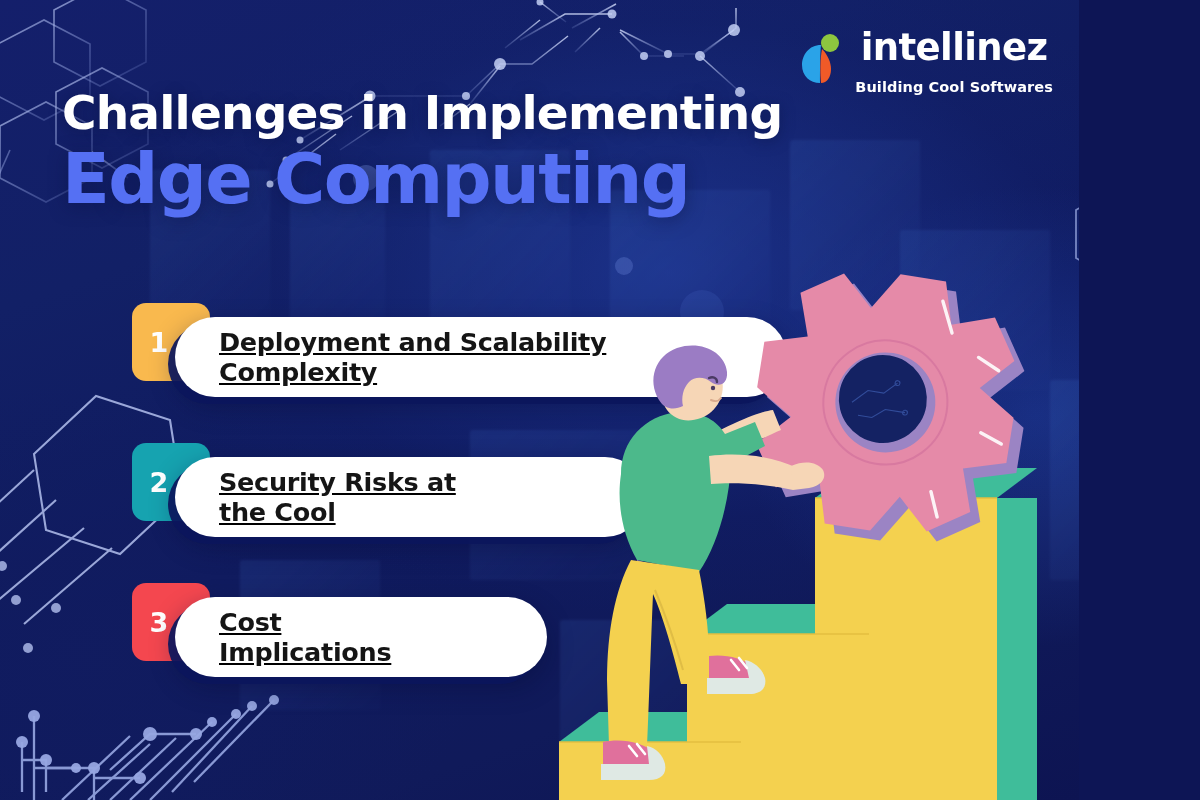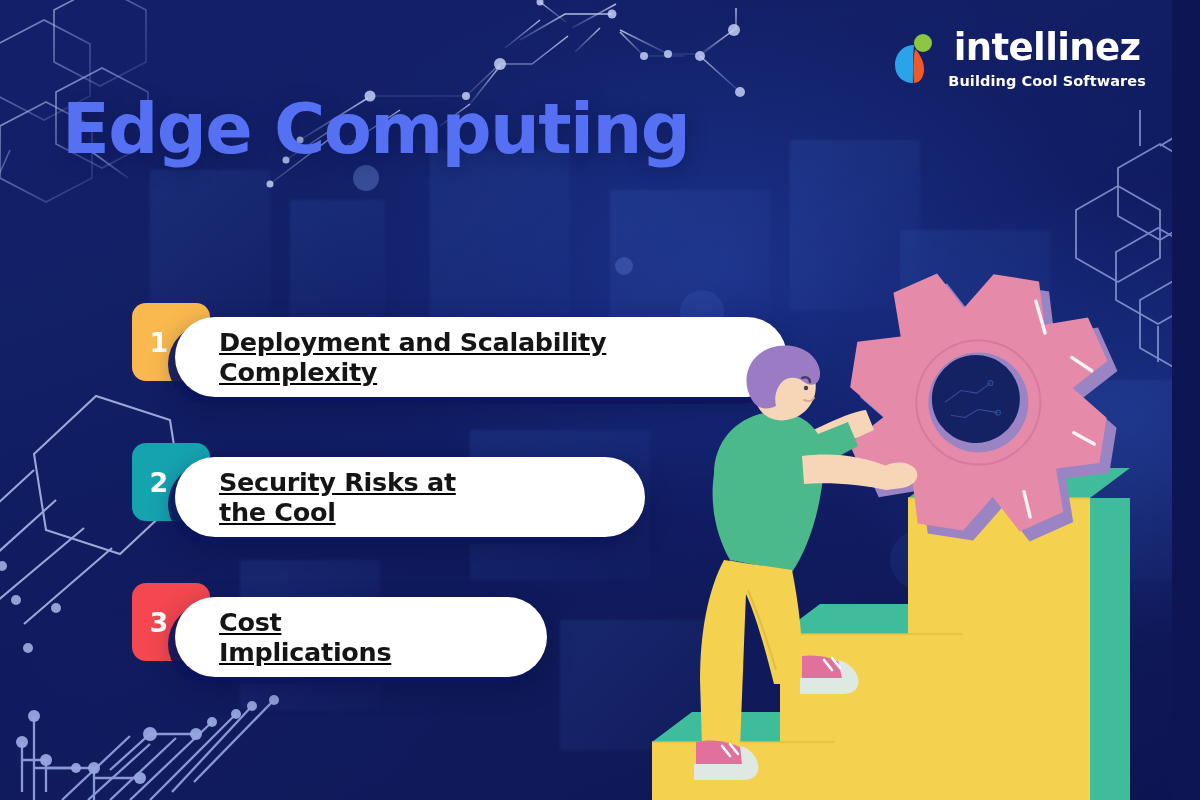--- a/index.html
+++ b/index.html
@@ -5,21 +5,21 @@
   * { margin:0; padding:0; box-sizing:border-box; }
   html, body { width:1200px; height:800px; }
   body {
     font-family: "Liberation Sans", sans-serif;
     background:#0d1555;
     overflow:hidden;
   }
 
   #canvas {
     position:relative;
-    width:1172px; height:800px;
+    width:1079px; height:800px;
     overflow:hidden;
     background:
       radial-gradient(ellipse 680px 430px at 62% 34%, rgba(36,66,170,0.55) 0%, rgba(20,36,120,0.18) 58%, rgba(13,21,85,0) 80%),
       radial-gradient(ellipse 420px 320px at 96% 52%, rgba(40,80,190,0.42) 0%, rgba(13,21,85,0) 72%),
       radial-gradient(ellipse 520px 360px at 8% 82%, rgba(17,28,96,0.9) 0%, rgba(13,21,85,0) 75%),
       linear-gradient(160deg, #141f6b 0%, #122066 26%, #0f1a5e 55%, #101a5a 78%, #0d1452 100%);
   }
 
   
   .bgsvg { position:absolute; inset:0; width:1200px; height:800px; pointer-events:none; }
@@ -30,21 +30,21 @@
   
   #logo { position:absolute; right:26px; top:30px; display:flex; align-items:flex-start; gap:9px; }
   #logo .mark { width:46px; height:52px; margin-top:3px; }
   #logo .words { display:flex; flex-direction:column; align-items:center; }
   #logo .brand {
     color:#ffffff; font-size:37px; font-weight:700; letter-spacing:-0.6px;
     line-height:.98; font-family:"DejaVu Sans", sans-serif;
   }
   #logo .tagline {
     color:#ffffff; font-size:14.5px; font-weight:700; letter-spacing:.1px;
-    margin-top:7px; font-family:"DejaVu Sans", sans-serif;
+    margin-top:13px; font-family:"DejaVu Sans", sans-serif;
   }
 
   
   #headline { position:absolute; left:62px; top:88px; }
   .title-line1 {
     color:#ffffff; font-size:47px; font-weight:700; letter-spacing:-0.8px;
     line-height:1.06; font-family:"DejaVu Sans", sans-serif;
     text-shadow:0 2px 14px rgba(10,18,70,.55);
   }
   .title-line2 {
@@ -221,20 +221,21 @@
       <path d="M22 16 C28 22 31 30 31 36 C31 44 27 50 21 50 C20 40 20 26 22 16 Z" fill="#f05a28"></path>
       <circle cx="30" cy="10" r="9" fill="#8dc63f"></circle>
     </svg>
     <div class="words">
       <div class="brand">intellinez</div>
       <div class="tagline">Building Cool Softwares</div>
     </div>
   </div>
 
   <div id="headline">
+    <div class="title-line1">Challenges in Implementing</div>
     <div class="title-line2">Edge Computing</div>
   </div>
 
   <div id="list">
 
     <div class="row">
       <div class="badge" style="background:#f9b94e">
         <span>1</span>
       </div>
       <div class="pill" style="width:612px">

